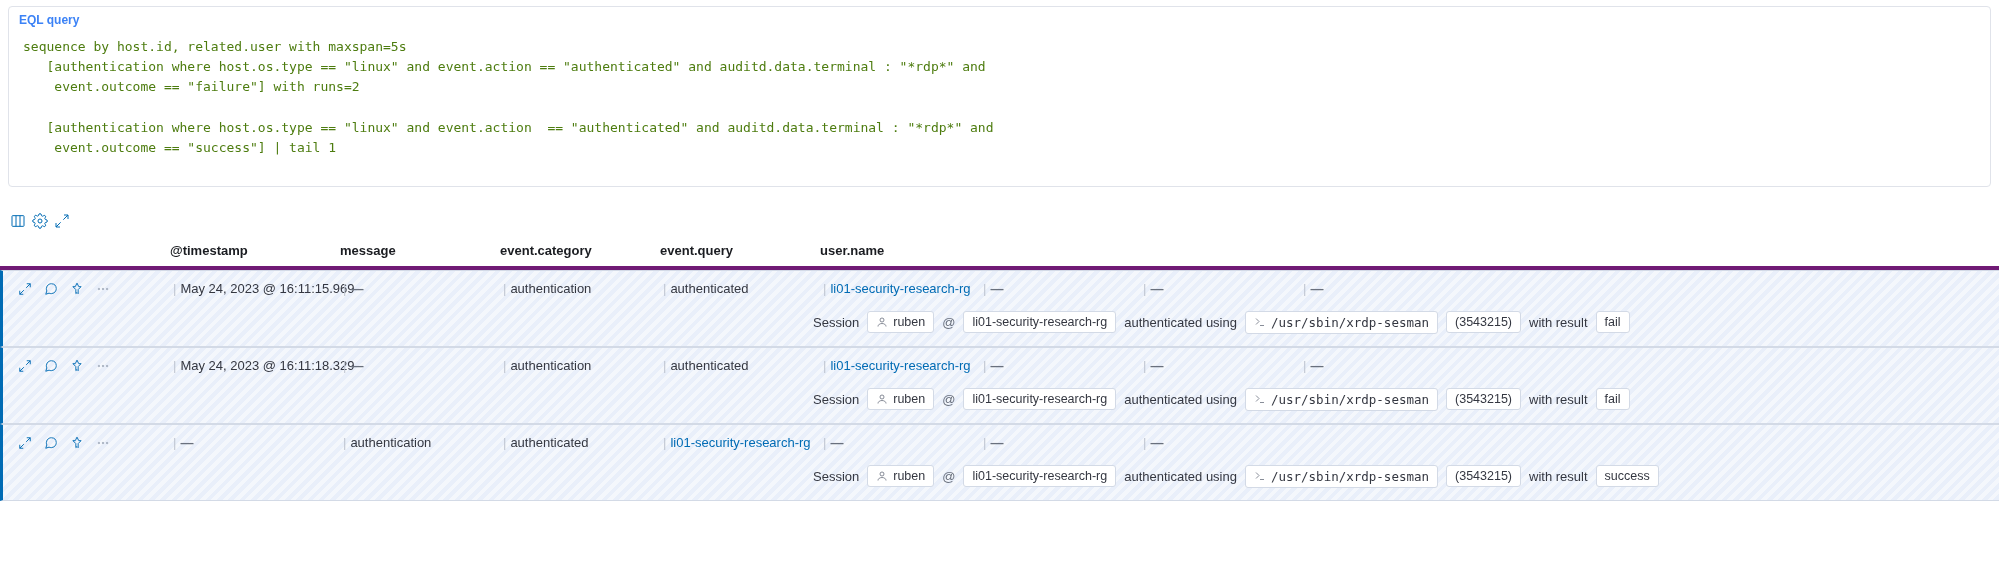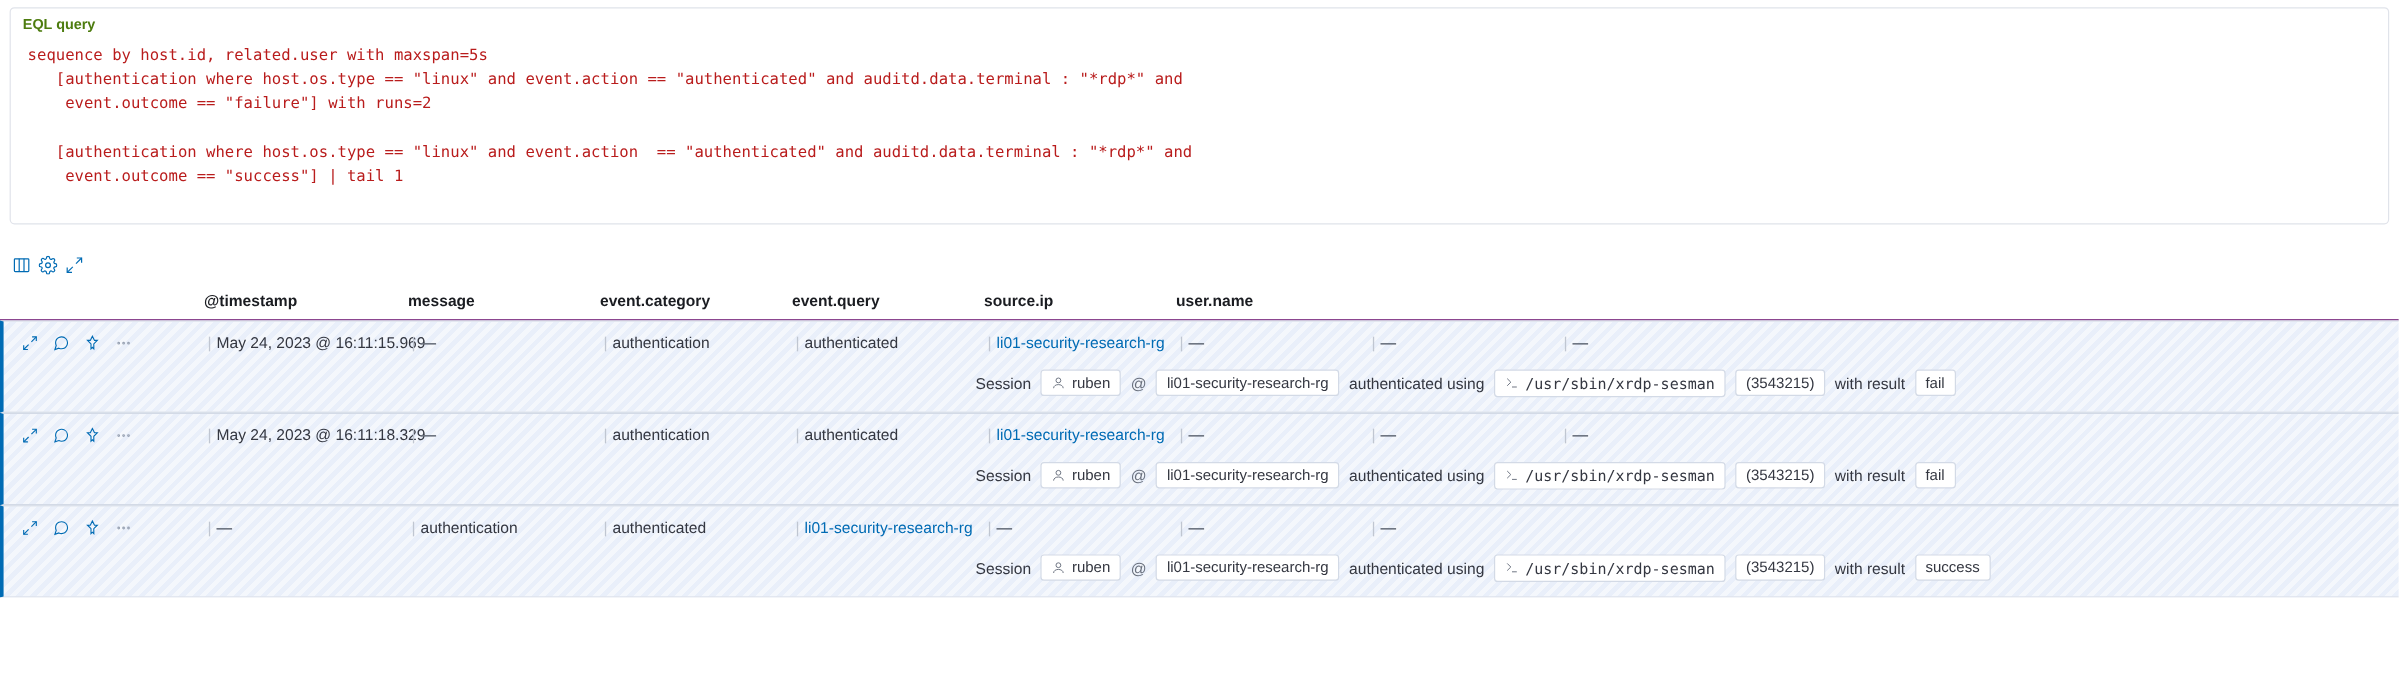--- a/index.html
+++ b/index.html
@@ -13,47 +13,47 @@
     .query-section {
       border: 1px solid #e0e3ea;
       border-radius: 4px;
       margin: 6px 8px 20px 8px;
       background: #fff;
     }
     .query-label {
       font-weight: 700;
       font-size: 12px;
       padding: 6px 10px 4px 10px;
-      color: #4d7c0f;
+      color: #3b82f6;
     }
     .query-body {
       padding: 6px 14px 28px 14px;
       font-family: Menlo, Consolas, monospace;
       font-size: 13px;
       line-height: 1.55;
-      color: #b91c1c;
+      color: #4d7c0f;
       white-space: pre-wrap;
     }
     .toolbar-row {
       display: flex;
       align-items: center;
       padding: 6px 10px;
       gap: 6px;
     }
     .tb-icon {
       width: 16px; height: 16px;
       display: inline-flex; align-items: center; justify-content: center;
       color: #006bb4;
       cursor: pointer;
     }
     .tb-icon svg { width: 16px; height: 16px; stroke: currentColor; fill: none; stroke-width: 1.5; }
     .header-row {
       display: grid;
       grid-template-columns: 160px 170px 160px 160px 160px 160px 160px 160px 160px;
-      border-bottom: 1px solid #701a75;
+      border-bottom: 4px solid #701a75;
       align-items: center;
     }
     .hcell {
       font-weight: 700;
       font-size: 13px;
       padding: 8px 10px;
       color: #1a1c21;
       white-space: nowrap;
     }
     .data-row {
@@ -164,21 +164,20 @@
         </svg>
     </span>
   </div>
 
   <div class="header-row">
     <div class="hcell"></div>
     <div class="hcell">@timestamp</div>
     <div class="hcell">message</div>
     <div class="hcell">event.category</div>
     <div class="hcell">event.query</div>
-    <div class="hcell">source.ip</div>
     <div class="hcell">user.name</div>
   </div>
 
   <div id="rows-container">
   <div class="data-row">
     <div class="row-grid">
       <div class="cell cell-actions">
         <span class="act-icon">
           <svg viewBox="0 0 24 24">
                 <polyline points="15 3 21 3 21 9"></polyline>

